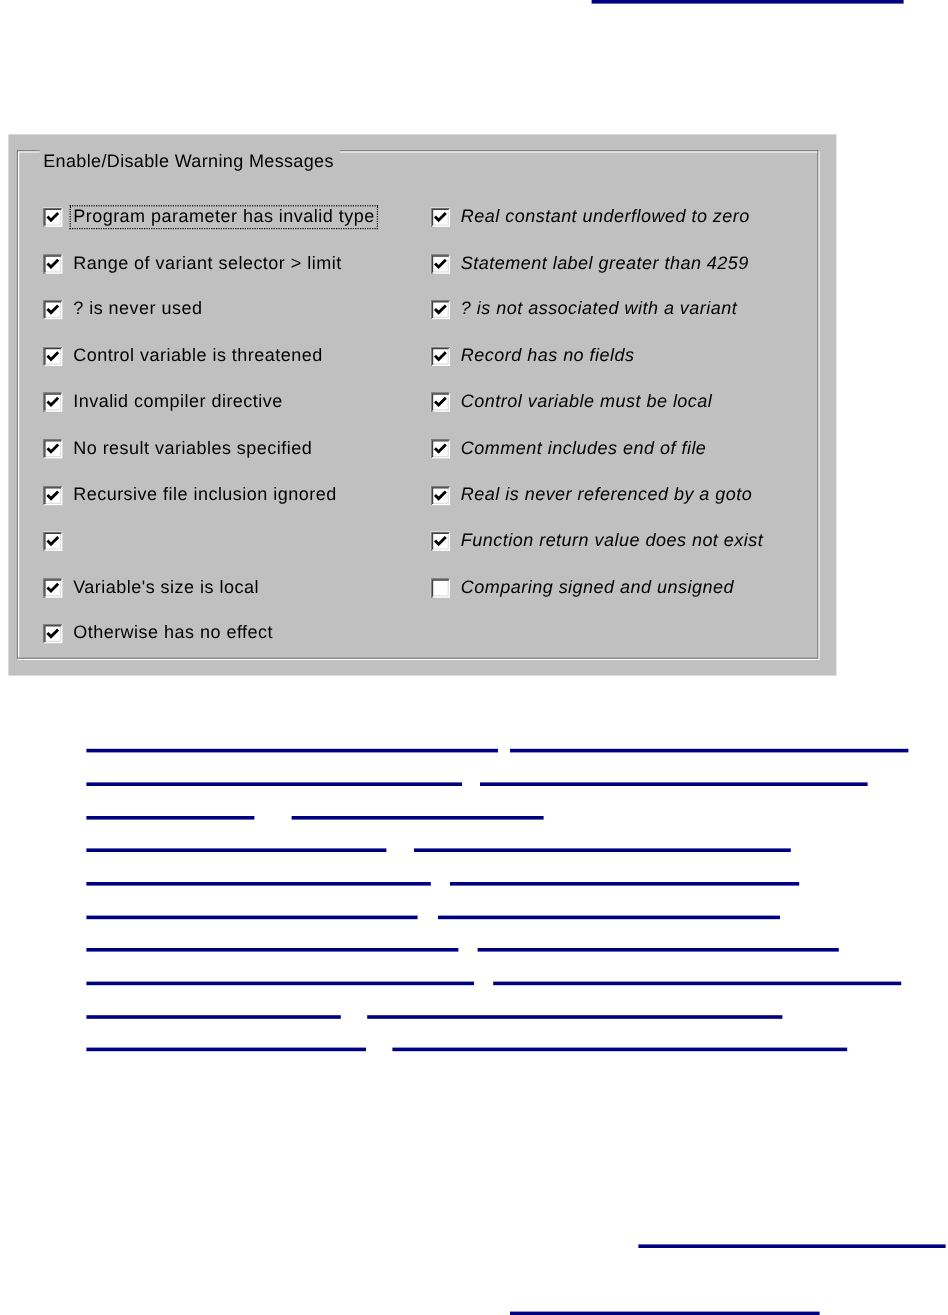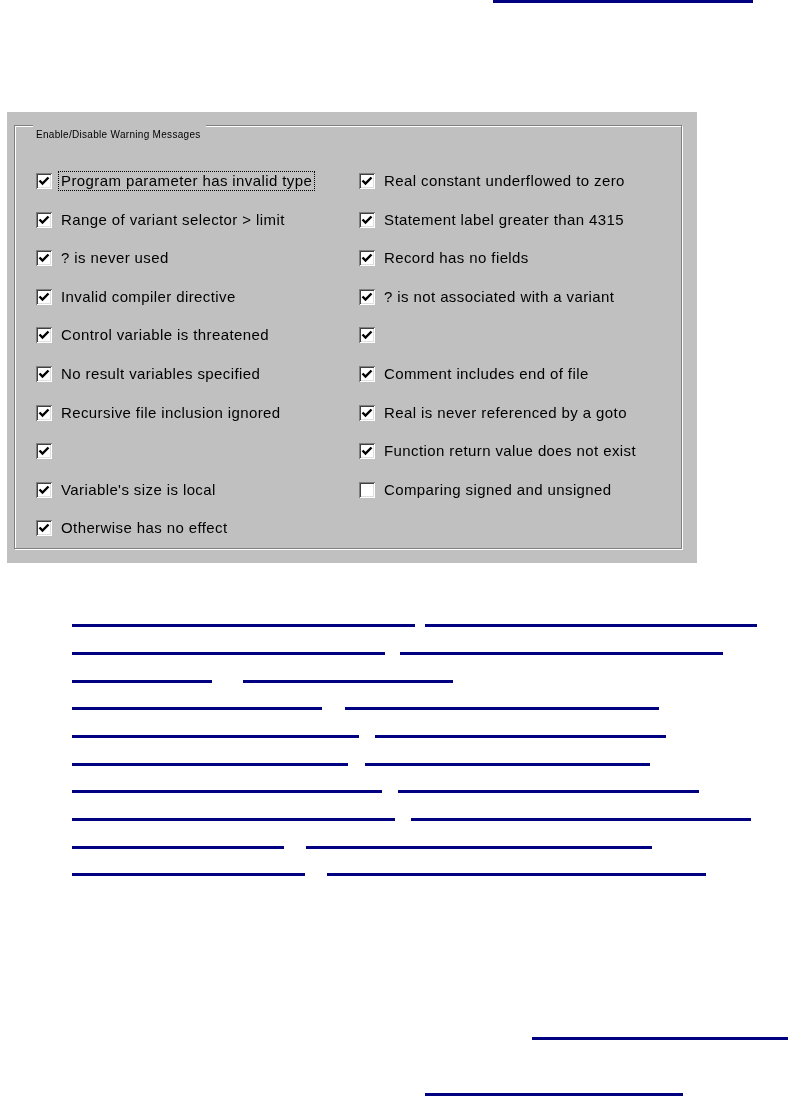--- a/index.html
+++ b/index.html
@@ -28,32 +28,32 @@
     border:1px solid #808080;
     box-shadow:inset 1px 1px 0 #ffffff, 1px 1px 0 #ffffff;
   }
 
   #groupbox-title{
     position:absolute;
     left:18px;top:-1px;
     height:19px;line-height:19px;
     background:#c0c0c0;
     padding:0 5px 0 3px;
-    font-size:10px;
+    font-size:15px;
     letter-spacing:0.3px;
     white-space:nowrap;
   }
 
   .cb-col{
     position:absolute;
     top:36px;
     display:flex;flex-direction:column;justify-content:flex-end;
   }
   #cb-col-left{left:21px;width:318px;}
-  #cb-col-right{left:344px;width:330px;}
+  #cb-col-right{left:344px;width:330px;font-style:italic;}
 
   .cb-row{
     height:38.55px;
     display:flex;align-items:center;
     gap:7px;
     white-space:nowrap;
   }
 
   .cb{
     width:16px;height:16px;flex:0 0 16px;
@@ -119,36 +119,36 @@
               </svg>
             </span>
             <span class="cb-label">? is never used</span>
           </div>
           <div class="cb-row">
             <span class="cb">
               <svg width="12" height="12" viewBox="0 0 12 12">
                 <path d="M1.5 5.5 L4.5 8.5 L10.5 2.5" stroke="#000000" stroke-width="2.4" fill="none"></path>
               </svg>
             </span>
+            <span class="cb-label">Control variable is threatened</span>
+          </div>
+          <div class="cb-row">
+            <span class="cb">
+              <svg width="12" height="12" viewBox="0 0 12 12">
+                <path d="M1.5 5.5 L4.5 8.5 L10.5 2.5" stroke="#000000" stroke-width="2.4" fill="none"></path>
+              </svg>
+            </span>
             <span class="cb-label">Invalid compiler directive</span>
           </div>
           <div class="cb-row">
             <span class="cb">
               <svg width="12" height="12" viewBox="0 0 12 12">
                 <path d="M1.5 5.5 L4.5 8.5 L10.5 2.5" stroke="#000000" stroke-width="2.4" fill="none"></path>
               </svg>
             </span>
-            <span class="cb-label">Control variable is threatened</span>
-          </div>
-          <div class="cb-row">
-            <span class="cb">
-              <svg width="12" height="12" viewBox="0 0 12 12">
-                <path d="M1.5 5.5 L4.5 8.5 L10.5 2.5" stroke="#000000" stroke-width="2.4" fill="none"></path>
-              </svg>
-            </span>
             <span class="cb-label">No result variables specified</span>
           </div>
           <div class="cb-row">
             <span class="cb">
               <svg width="12" height="12" viewBox="0 0 12 12">
                 <path d="M1.5 5.5 L4.5 8.5 L10.5 2.5" stroke="#000000" stroke-width="2.4" fill="none"></path>
               </svg>
             </span>
             <span class="cb-label">Recursive file inclusion ignored</span>
           </div>
@@ -185,44 +185,45 @@
               </svg>
             </span>
             <span class="cb-label">Real constant underflowed to zero</span>
           </div>
           <div class="cb-row">
             <span class="cb">
               <svg width="12" height="12" viewBox="0 0 12 12">
                 <path d="M1.5 5.5 L4.5 8.5 L10.5 2.5" stroke="#000000" stroke-width="2.4" fill="none"></path>
               </svg>
             </span>
-            <span class="cb-label">Statement label greater than 4315</span>
+            <span class="cb-label">Statement label greater than 4259</span>
+          </div>
+          <div class="cb-row">
+            <span class="cb">
+              <svg width="12" height="12" viewBox="0 0 12 12">
+                <path d="M1.5 5.5 L4.5 8.5 L10.5 2.5" stroke="#000000" stroke-width="2.4" fill="none"></path>
+              </svg>
+            </span>
+            <span class="cb-label">? is not associated with a variant</span>
           </div>
           <div class="cb-row">
             <span class="cb">
               <svg width="12" height="12" viewBox="0 0 12 12">
                 <path d="M1.5 5.5 L4.5 8.5 L10.5 2.5" stroke="#000000" stroke-width="2.4" fill="none"></path>
               </svg>
             </span>
             <span class="cb-label">Record has no fields</span>
           </div>
           <div class="cb-row">
             <span class="cb">
               <svg width="12" height="12" viewBox="0 0 12 12">
                 <path d="M1.5 5.5 L4.5 8.5 L10.5 2.5" stroke="#000000" stroke-width="2.4" fill="none"></path>
               </svg>
             </span>
-            <span class="cb-label">? is not associated with a variant</span>
-          </div>
-          <div class="cb-row">
-            <span class="cb">
-              <svg width="12" height="12" viewBox="0 0 12 12">
-                <path d="M1.5 5.5 L4.5 8.5 L10.5 2.5" stroke="#000000" stroke-width="2.4" fill="none"></path>
-              </svg>
-            </span>
+            <span class="cb-label">Control variable must be local</span>
           </div>
           <div class="cb-row">
             <span class="cb">
               <svg width="12" height="12" viewBox="0 0 12 12">
                 <path d="M1.5 5.5 L4.5 8.5 L10.5 2.5" stroke="#000000" stroke-width="2.4" fill="none"></path>
               </svg>
             </span>
             <span class="cb-label">Comment includes end of file</span>
           </div>
           <div class="cb-row">

